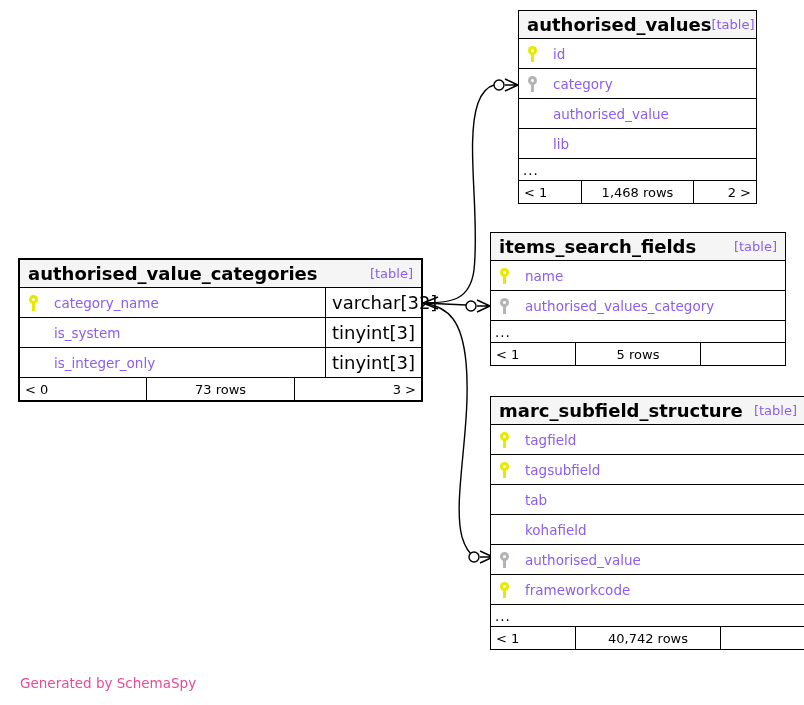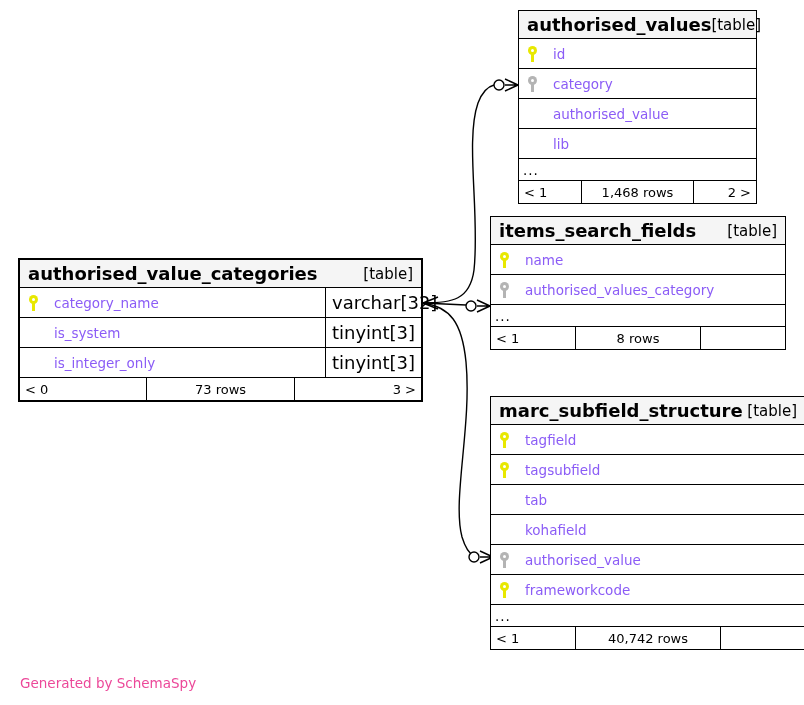--- a/index.html
+++ b/index.html
@@ -53,22 +53,22 @@
     height: 28px;
   }
   .tbl-name {
     font-weight: bold;
     font-size: 18px;
     color: #000000;
     white-space: nowrap;
   }
   .tbl-kind {
     margin-left: auto;
-    font-size: 15px;
-    color: #000000;
+    font-size: 13px;
+    color: #8b5cf6;
     white-space: nowrap;
   }
 
   .tbl-row {
     display: flex;
     align-items: center;
     border-bottom: 1px solid #000000;
     box-sizing: border-box;
     height: 30px;
     background: #ffffff;
@@ -289,21 +289,21 @@
       <span class="col-type" style="width:96px;">tinyint[3]</span>
     </div>
 
     <div class="tbl-footer">
       <span class="foot-cell foot-prev" style="flex:0 0 126px;">&lt; 0</span>
       <span class="foot-cell foot-mid" style="flex:1 1 auto;">73 rows</span>
       <span class="foot-cell foot-next" style="flex:0 0 126px;">3 &gt;</span>
     </div>
   </div>
 
-  <div class="table-box" id="tbl-items_search_fields" style="left:490px; top:216px; width:296px;">
+  <div class="table-box" id="tbl-items_search_fields" style="left:490px; top:232px; width:296px;">
     <div class="tbl-header">
       <span class="tbl-name">items_search_fields</span>
       <span class="tbl-kind">[table]</span>
     </div>
 
     <div class="tbl-row">
       <span class="col-key">
         <span class="keyicon primary">
             <span class="head"></span>
             <span class="hole"></span>
@@ -321,21 +321,21 @@
             <span class="stem"></span>
           </span>
       </span>
       <span class="col-name">authorised_values_category</span>
     </div>
 
     <div class="tbl-ellipsis">...</div>
 
     <div class="tbl-footer">
       <span class="foot-cell foot-prev" style="flex:0 0 84px;">&lt; 1</span>
-      <span class="foot-cell foot-mid" style="flex:1 1 auto;">8 rows</span>
+      <span class="foot-cell foot-mid" style="flex:1 1 auto;">5 rows</span>
       <span class="foot-cell foot-next" style="flex:0 0 84px;"></span>
     </div>
   </div>
 
   <div class="table-box" id="tbl-marc_subfield_structure" style="left:490px; top:396px; width:316px;">
     <div class="tbl-header">
       <span class="tbl-name">marc_subfield_structure</span>
       <span class="tbl-kind">[table]</span>
     </div>
 

